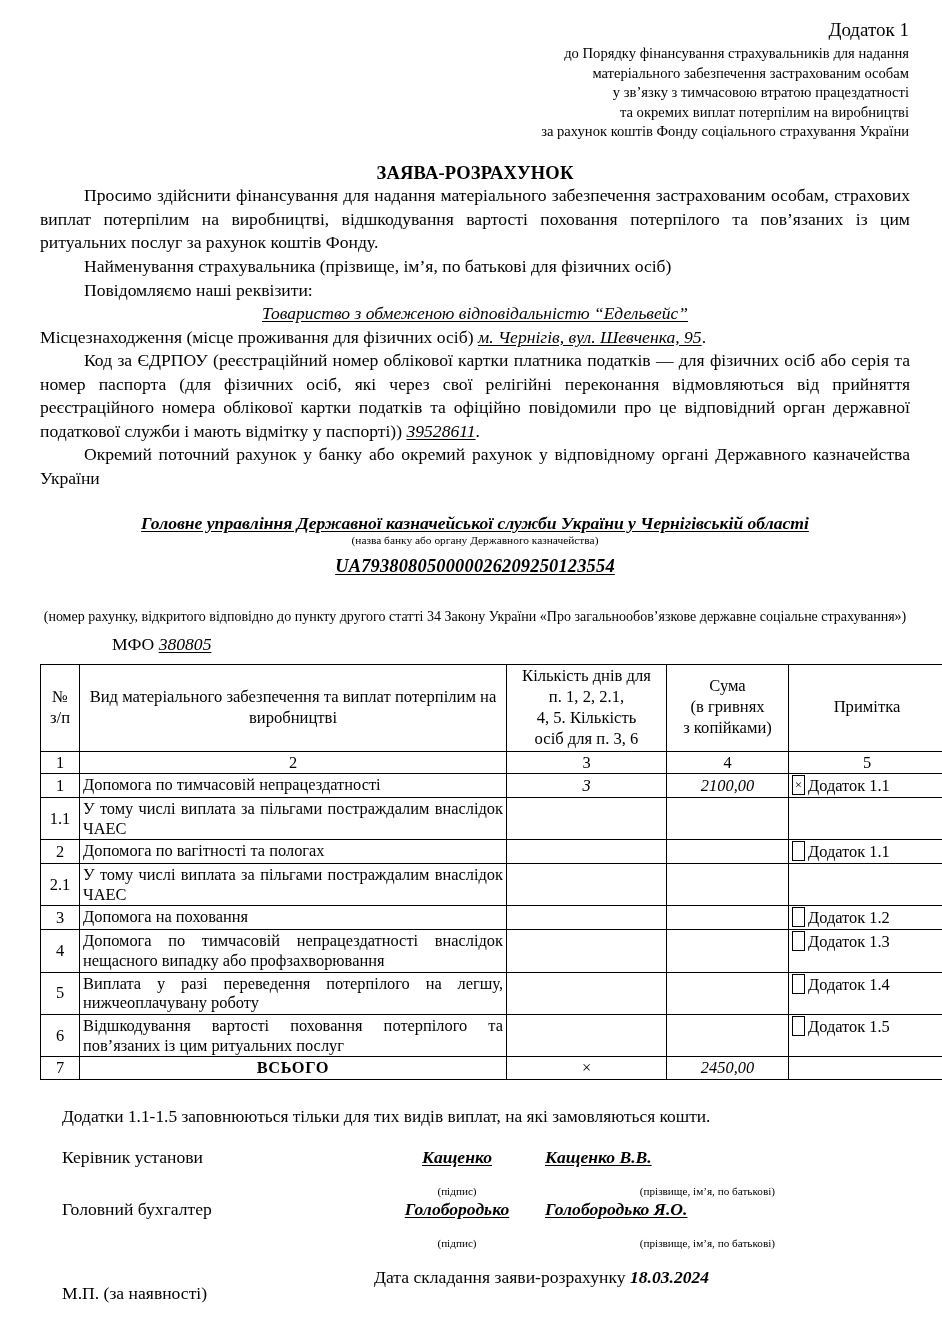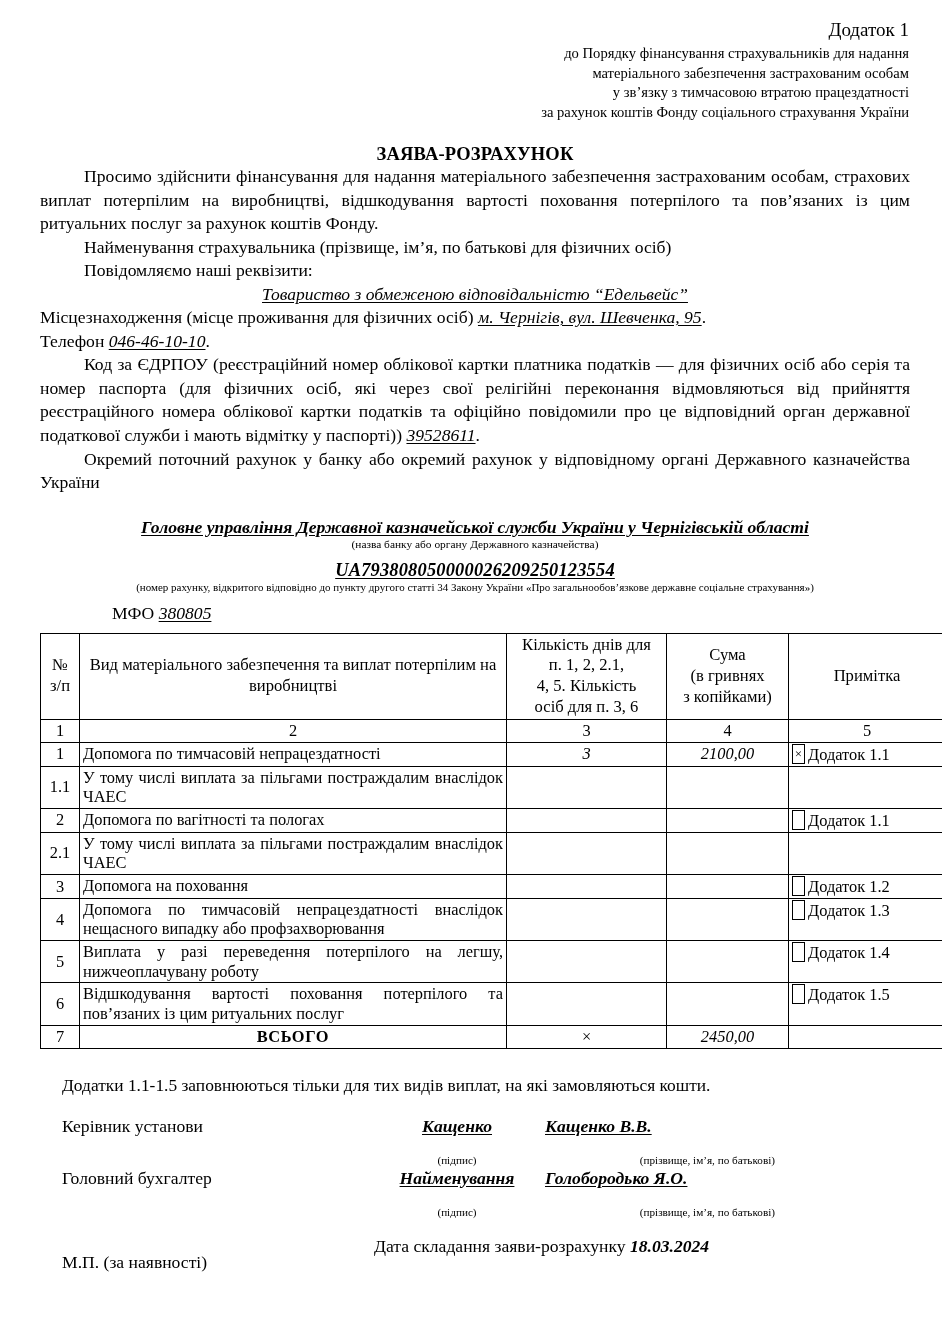--- a/index.html
+++ b/index.html
@@ -83,22 +83,23 @@
   }
 
   .caption {
     text-align: center;
     font-size: 11.4px;
     line-height: 1.2;
     margin-top: 0px;
   }
   .caption-small {
     text-align: center;
-    font-size: 11px;
+    font-size: 14px;
     line-height: 1.2;
+    margin-top: 32px;
   }
 
   .bank-line {
     text-align: center;
     font-style: italic;
     font-weight: bold;
     font-size: 17.6px;
     margin-top: 22px;
   }
   .bank-line > span {
@@ -256,34 +257,34 @@
 </head>
 <body>
 
 <div class="page">
 
   <div class="header-block">
     <div class="header-title">Додаток 1</div>
     <div class="header-sub">до Порядку фінансування страхувальників для надання</div>
     <div class="header-sub">матеріального забезпечення застрахованим особам</div>
     <div class="header-sub">у зв’язку з тимчасовою втратою працездатності</div>
+    <div class="header-sub">та окремих виплат потерпілим на виробництві</div>
     <div class="header-sub">за рахунок коштів Фонду соціального страхування України</div>
   </div>
 
   <div class="doc-title">ЗАЯВА-РОЗРАХУНОК</div>
 
   <p class="just indent">Просимо здійснити фінансування для надання матеріального забезпечення застрахованим особам, страхових виплат потерпілим на виробництві, відшкодування вартості поховання потерпілого та пов’язаних із цим ритуальних послуг за рахунок коштів Фонду.</p>
 
   <p class="plain indent">Найменування страхувальника (прізвище, ім’я, по батькові для фізичних осіб)</p>
   <p class="plain indent">Повідомляємо наші реквізити:</p>
   <div class="fill-center"><span>Товариство з обмеженою відповідальністю “Едельвейс”</span></div>
 
   <p class="plain"><span>Місцезнаходження (місце проживання для фізичних осіб)</span> <span class="fill">м. Чернігів, вул. Шевченка, 95</span>.</p>
 
-  <p class="plain"><span>Телефон</span> <span class="fill">046-46-10-10</span>.</p>
 
   <p class="just indent"><span>Код за ЄДРПОУ (реєстраційний номер облікової картки платника податків — для фізичних осіб або серія та номер паспорта (для фізичних осіб, які через свої релігійні переконання відмовляються від прийняття реєстраційного номера облікової картки податків та офіційно повідомили про це відповідний орган державної податкової служби і мають відмітку у паспорті))</span> <span class="fill">39528611</span>.</p>
 
   <p class="just indent">Окремий поточний рахунок у банку або окремий рахунок у відповідному органі Державного казначейства України</p>
 
   <div class="bank-line"><span>Головне управління Державної казначейської служби України у Чернігівській області</span></div>
   <div class="caption">(назва банку або органу Державного казначейства)</div>
 
   <div class="iban-line"><span>UA793808050000026209250123554</span></div>
   <div class="caption-small">(номер рахунку, відкритого відповідно до пункту другого статті 34 Закону України «Про загальнообов’язкове державне соціальне страхування»)</div>
@@ -397,21 +398,21 @@
       </div>
       <div class="sig-field sig-name">
         <div class="val">Кащенко В.В.</div>
         <div class="cap">(прізвище, ім’я, по батькові)</div>
       </div>
     </div>
 
     <div class="sig-row">
       <div class="sig-title">Головний бухгалтер</div>
       <div class="sig-field sig-sign">
-        <div class="val">Найменування</div>
+        <div class="val">Голобородько</div>
         <div class="cap">(підпис)</div>
       </div>
       <div class="sig-field sig-name">
         <div class="val">Голобородько Я.О.</div>
         <div class="cap">(прізвище, ім’я, по батькові)</div>
       </div>
     </div>
   </div>
 
   <div class="bottom-row">

